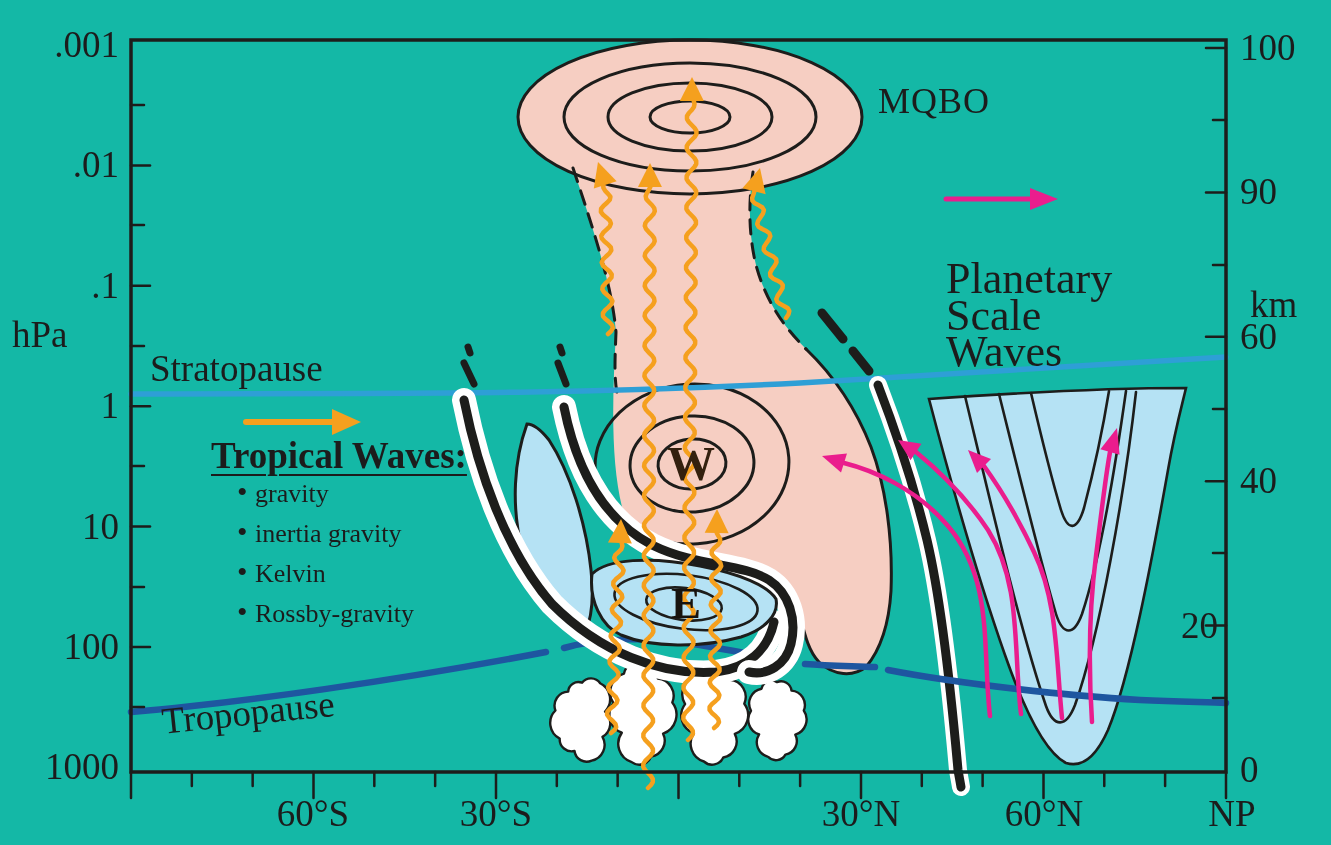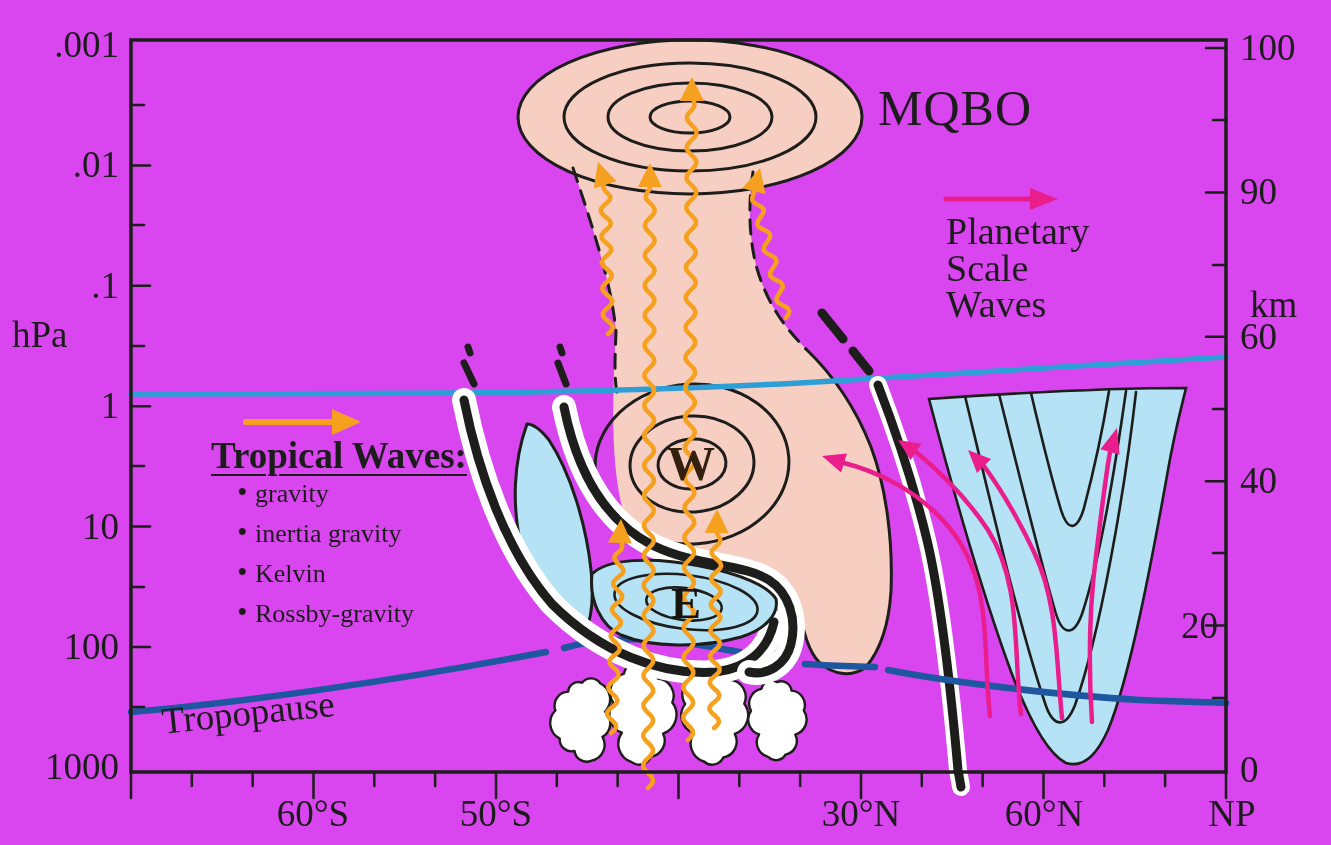--- a/index.html
+++ b/index.html
@@ -1,26 +1,26 @@
 <!DOCTYPE html>
 <html><head>
 <meta charset="utf-8">
 <style>
   html,body{margin:0;padding:0;background:#ffffff;}
-  #stage{position:relative;width:1331px;height:845px;background:#d946ef;overflow:hidden;
+  #stage{position:relative;width:1331px;height:845px;background:#14b8a6;overflow:hidden;
          font-family:"Liberation Serif", serif;}
   #art{position:absolute;left:0;top:0;}
   .lbl{position:absolute;color:#1c1c1c;white-space:nowrap;line-height:1;
        font-family:"Liberation Serif", serif;}
   .num{font-size:37px;}
   .rt{text-align:right;}
   .ctr{text-align:center;}
   .body{font-size:37px;}
-  .mqbo{font-size:50px;letter-spacing:1px;text-align:center;}
-  .pwaves{font-size:38px;line-height:36.5px;}
+  .mqbo{font-size:36px;letter-spacing:1px;text-align:center;}
+  .pwaves{font-size:44px;line-height:36.5px;margin-top:48px;}
   .legend-title{font-size:37px;text-decoration:underline;text-decoration-thickness:2px;text-underline-offset:6px;font-weight:bold;}
   .legend-item{font-size:26px;}
   .legend-item::before{content:"• ";font-size:30px;}
   .tropo{transform:rotate(-6deg);transform-origin:left top;}
   .wlet{font-size:48px;font-weight:bold;color:#33200e;}
   .elet{font-size:45px;font-weight:bold;color:#17130e;}
 </style>
 </head>
 <body>
 
@@ -144,33 +144,34 @@
 
   <span class="lbl num" style="left:1240px;top:29px">100</span>
   <span class="lbl num" style="left:1240px;top:173px">90</span>
   <span class="lbl num" style="left:1240px;top:318px">60</span>
   <span class="lbl num" style="left:1240px;top:462px">40</span>
   <span class="lbl num" style="left:1181px;top:607px">20</span>
   <span class="lbl num" style="left:1240px;top:751px">0</span>
   <span class="lbl num" style="left:1250px;top:286px">km</span>
 
   <span class="lbl num ctr" style="left:243px;top:795px;width:140px">60°S</span>
-  <span class="lbl num ctr" style="left:426px;top:795px;width:140px">50°S</span>
+  <span class="lbl num ctr" style="left:426px;top:795px;width:140px">30°S</span>
   <span class="lbl num ctr" style="left:791px;top:795px;width:140px">30°N</span>
   <span class="lbl num ctr" style="left:974px;top:795px;width:140px">60°N</span>
   <span class="lbl num ctr" style="left:1162px;top:795px;width:140px">NP</span>
 
   <span class="lbl mqbo" style="left:878px;top:83px">MQBO</span>
 
   <div class="lbl pwaves" style="left:946px;top:213px">
     <div>Planetary</div>
     <div>Scale</div>
     <div>Waves</div>
   </div>
 
+  <span class="lbl body" style="left:150px;top:350px">Stratopause</span>
 
   <span class="lbl legend-title" style="left:211px;top:437px">Tropical Waves:</span>
   <span class="lbl legend-item" style="left:237px;top:477px">gravity</span>
   <span class="lbl legend-item" style="left:237px;top:517px">inertia gravity</span>
   <span class="lbl legend-item" style="left:237px;top:557px">Kelvin</span>
   <span class="lbl legend-item" style="left:237px;top:597px">Rossby-gravity</span>
 
   <span class="lbl body tropo" style="left:160px;top:703px">Tropopause</span>
 
   <span class="lbl wlet ctr" style="left:661px;top:440px;width:60px">W</span>

